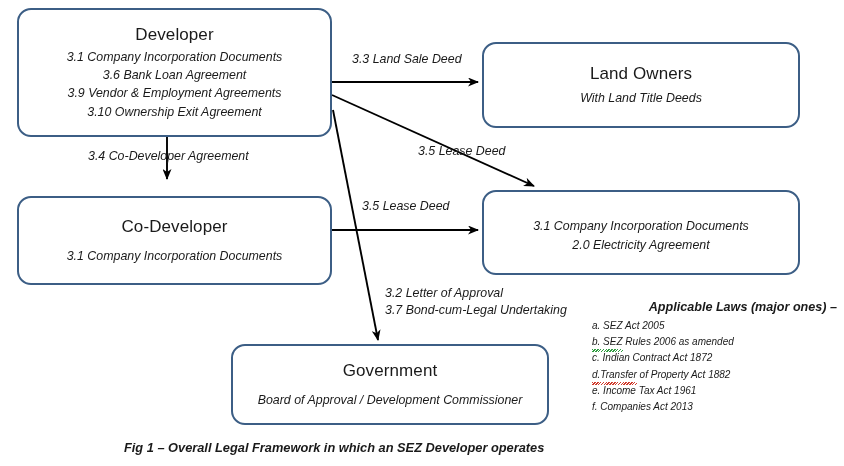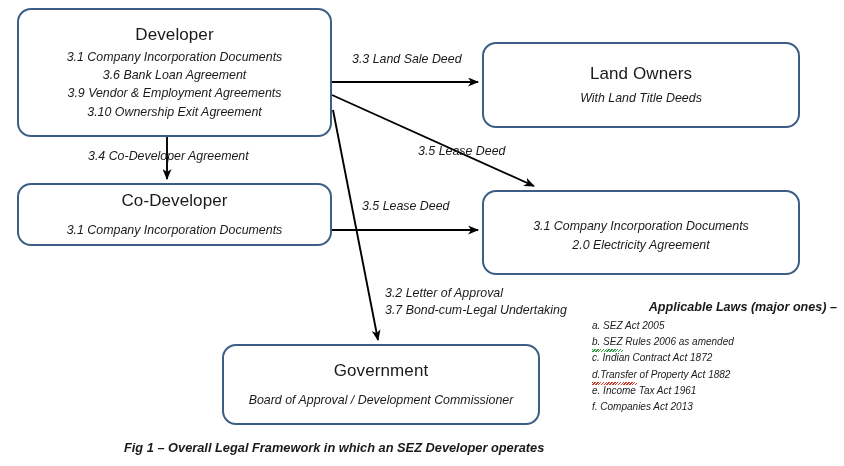--- a/index.html
+++ b/index.html
@@ -58,24 +58,24 @@
     font-family: "Liberation Sans", sans-serif;
     font-style: italic;
     font-size: 12.4px;
     color: #1a1a1a;
     white-space: nowrap;
     line-height: 1.32;
   }
 
   
   #node-developer    { left: 17px;  top: 8px;   width: 315px; height: 129px; }
-  #node-codeveloper  { left: 17px;  top: 183px; width: 315px; height: 63px;  }
+  #node-codeveloper  { left: 17px;  top: 196px; width: 315px; height: 89px;  }
   #node-landowners   { left: 482px; top: 42px;  width: 318px; height: 86px;  }
   #node-unitholder   { left: 482px; top: 190px; width: 318px; height: 85px;  }
-  #node-government   { left: 222px; top: 344px; width: 318px; height: 81px;  }
+  #node-government   { left: 231px; top: 344px; width: 318px; height: 81px;  }
 
   #node-developer .node-lines   { margin-top: 4px; }
   #node-landowners .node-lines  { }
   #node-codeveloper .node-lines { margin-top: 12px; }
   #node-government .node-lines  { margin-top: 12px; }
 
   
   .edge-label {
     position: absolute;
     font-family: "Liberation Sans", sans-serif;

